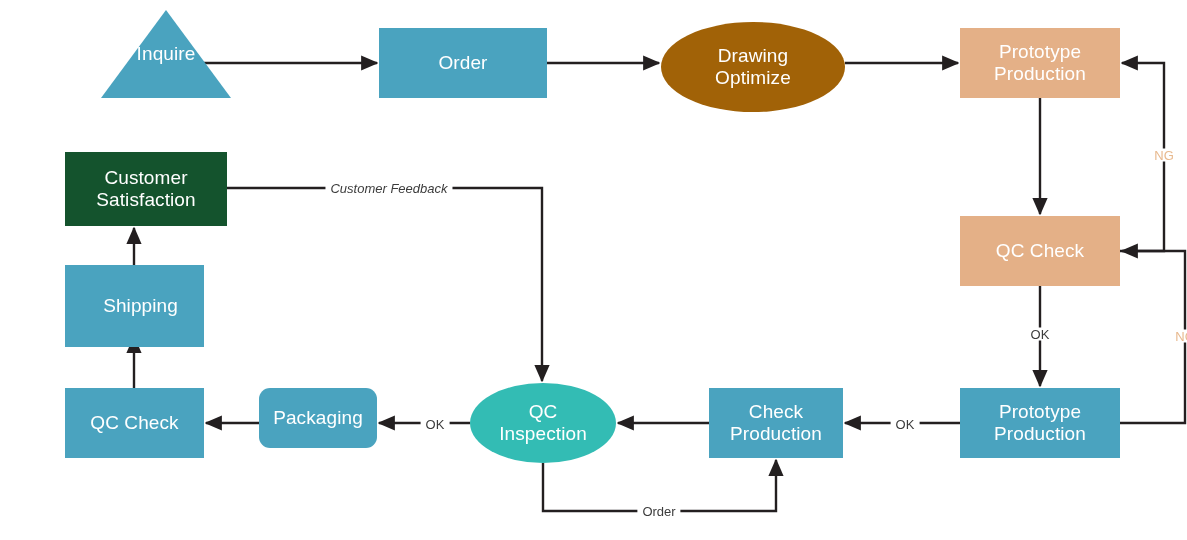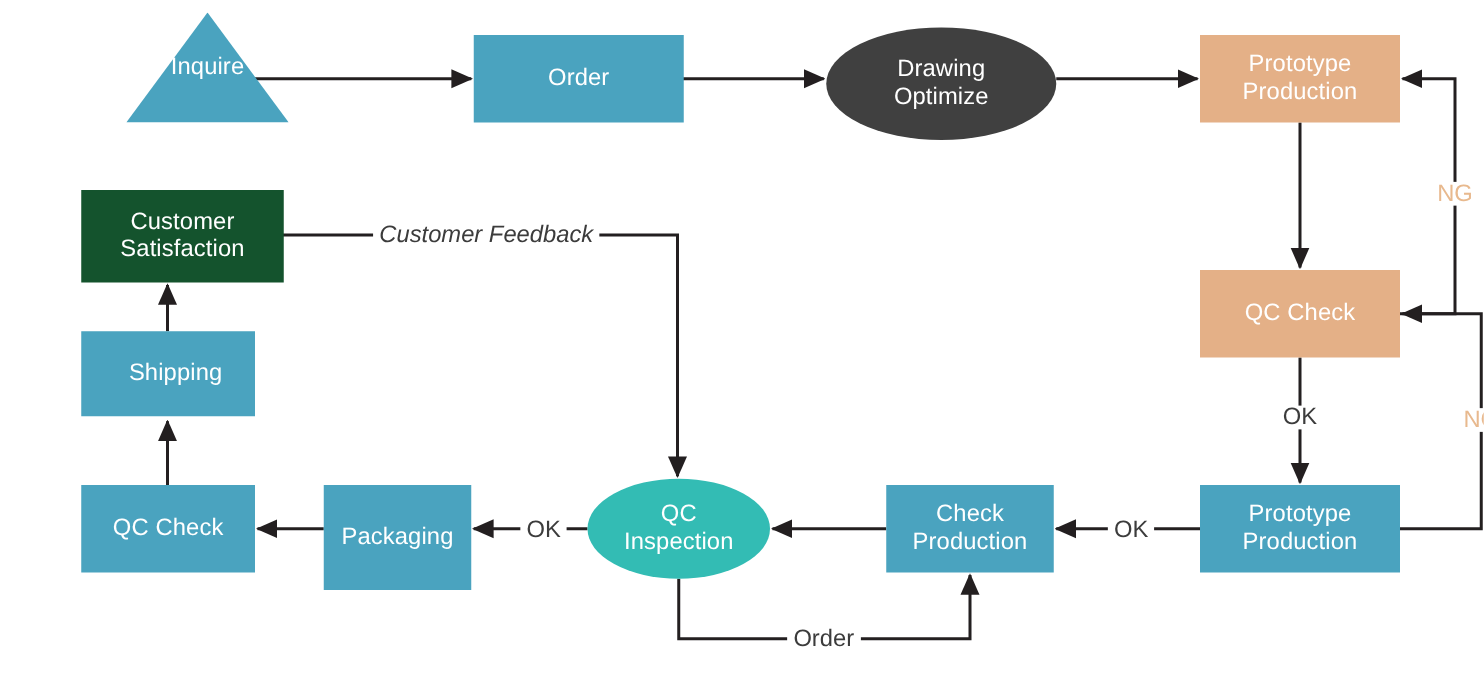--- a/index.html
+++ b/index.html
@@ -51,21 +51,21 @@
     width: 100%;
     height: 100%;
   }
   .node.triangle .node-label {
     position: relative;
     z-index: 2;
   }
   .node-label { pointer-events: none; white-space: pre-line; }
   .edge-label {
     position: absolute;
-    font-size: 19px;
+    font-size: 13px;
     color: #3c3c3c;
     background: #ffffff;
     padding: 0 5px;
     white-space: nowrap;
     z-index: 4;
     line-height: 1;
   }
   .edge-label.ng {
     color: #e8b98e;
   }
@@ -120,21 +120,21 @@
     <svg class="tri-shape" viewBox="0 0 130 88" preserveAspectRatio="none">
       <polygon points="65,0 130,88 0,88" fill="#4aa3bf"></polygon>
     </svg>
     <span class="node-label">Inquire</span>
   </div>
 
   <div class="node rect" style="left:340px; top:28px; width:168px; height:70px; background:#4aa3bf;">
     <span class="node-label">Order</span>
   </div>
 
-  <div class="node ellipse" style="left:622px; top:22px; width:184px; height:90px; background:#404040;">
+  <div class="node ellipse" style="left:622px; top:22px; width:184px; height:90px; background:#a16207;">
     <span class="node-label">Drawing
 Optimize</span>
   </div>
 
   <div class="node rect" style="left:921px; top:28px; width:160px; height:70px; background:#e4b087;">
     <span class="node-label">Prototype
 Production</span>
   </div>
 
   <div class="node rect" style="left:921px; top:216px; width:160px; height:70px; background:#e4b087;">
@@ -149,29 +149,29 @@
   <div class="node rect" style="left:670px; top:388px; width:134px; height:70px; background:#4aa3bf;">
     <span class="node-label">Check
 Production</span>
   </div>
 
   <div class="node ellipse" style="left:431px; top:383px; width:146px; height:80px; background:#33bcb4;">
     <span class="node-label">QC
 Inspection</span>
   </div>
 
-  <div class="node rect" style="left:220px; top:388px; width:118px; height:84px; background:#4aa3bf;">
+  <div class="node rect" style="left:220px; top:388px; width:118px; height:60px; background:#4aa3bf;border-radius:11px;">
     <span class="node-label">Packaging</span>
   </div>
 
   <div class="node rect" style="left:26px; top:388px; width:139px; height:70px; background:#4aa3bf;">
     <span class="node-label">QC Check</span>
   </div>
 
-  <div class="node rect" style="left:26px; top:265px; width:139px; height:68px; background:#4aa3bf;padding-left:12px;">
+  <div class="node rect" style="left:26px; top:265px; width:139px; height:82px; background:#4aa3bf;padding-left:12px;">
     <span class="node-label">Shipping</span>
   </div>
 
   <div class="node rect" style="left:26px; top:152px; width:162px; height:74px; background:#14532d;">
     <span class="node-label">Customer
 Satisfaction</span>
   </div>
 
   <div class="edge-label ng" style="left:1125px; top:155px; transform:translate(-50%,-50%);">NG</div>
 

